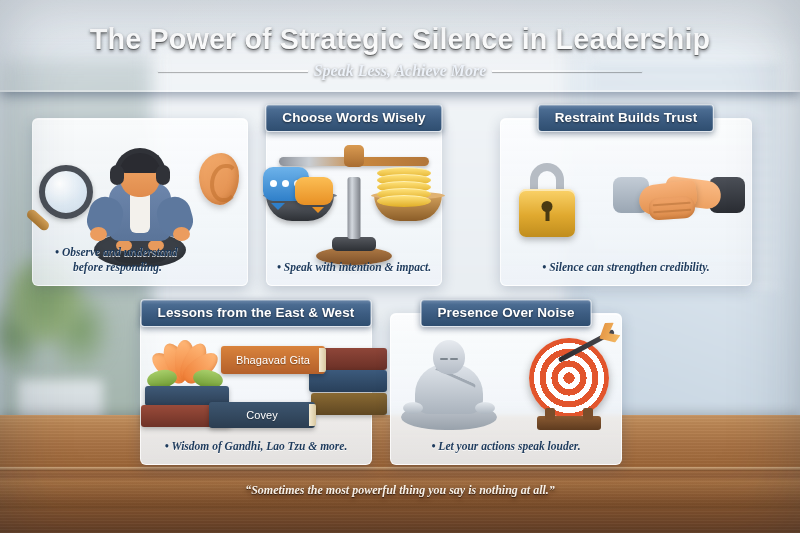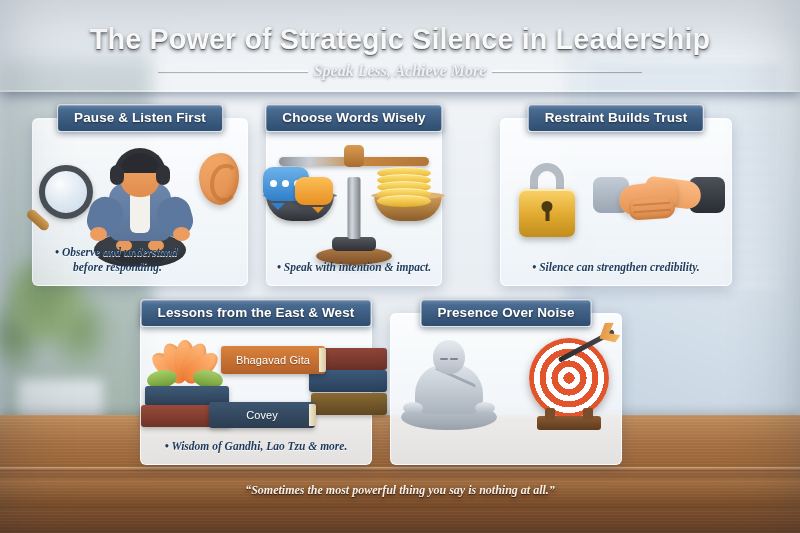--- a/index.html
+++ b/index.html
@@ -146,21 +146,21 @@
     text-shadow:0 1px 0 rgba(255,255,255,.8);
   }
   .caption.two-line { text-align:left; padding-left:16px; }
   .caption.two-line .l2 { display:block; padding-left:18px; }
 
   .art { position:absolute; left:0; right:0; top:20px; bottom:36px; }
 
   
   #card1 { left:32px;  top:118px; width:216px; height:168px; }
   #card2 { left:266px; top:118px; width:176px; height:168px; }
-  #card3 { left:500px; top:118px; width:232px; height:168px; }
+  #card3 { left:500px; top:118px; width:252px; height:168px; }
   #card4 { left:140px; top:313px; width:232px; height:152px; }
   #card5 { left:390px; top:313px; width:232px; height:152px; }
 
   
   .person { position:absolute; left:50%; transform:translateX(-50%); top:10px; width:96px; height:120px; }
   .p-legs {
     position:absolute; left:2px; bottom:2px; width:92px; height:34px;
     background:#3a3f46; border-radius:46px/20px;
     box-shadow:inset 0 -4px 6px rgba(0,0,0,.25);
   }
@@ -487,21 +487,20 @@
     <div class="header-sheen"></div>
     <div class="header-title">The Power of Strategic Silence in Leadership</div>
     <div class="header-sub-wrap">
       <div class="header-rule"></div>
       <div class="header-sub">Speak Less, Achieve More</div>
       <div class="header-rule right"></div>
     </div>
   </div>
 
   <div class="card" id="card1">
-    <div class="ribbon">Pause &amp; Listen First</div>
     <div class="art">
       <div class="magnifier">
         <div class="mag-ring"></div>
         <div class="mag-handle"></div>
       </div>
       <div class="ear"></div>
       <div class="person">
         <div class="p-legs"></div>
         <div class="p-foot l"></div>
         <div class="p-foot r"></div>
@@ -625,20 +624,21 @@
           <div class="m-eye l"></div>
           <div class="m-eye r"></div>
         </div>
       </div>
       <div class="target">
         <div class="t-rings"></div>
         <div class="t-stand"></div>
         <div class="arrow"></div>
       </div>
     </div>
+    <div class="caption">• Let your actions speak louder.</div>
   </div>
 
   <div class="quote-band">
     <div class="quote-text">“Sometimes the most powerful thing you say is nothing at all.”</div>
   </div>
 
   <div class="vignette"></div>
 </div>
 
 </body></html>

